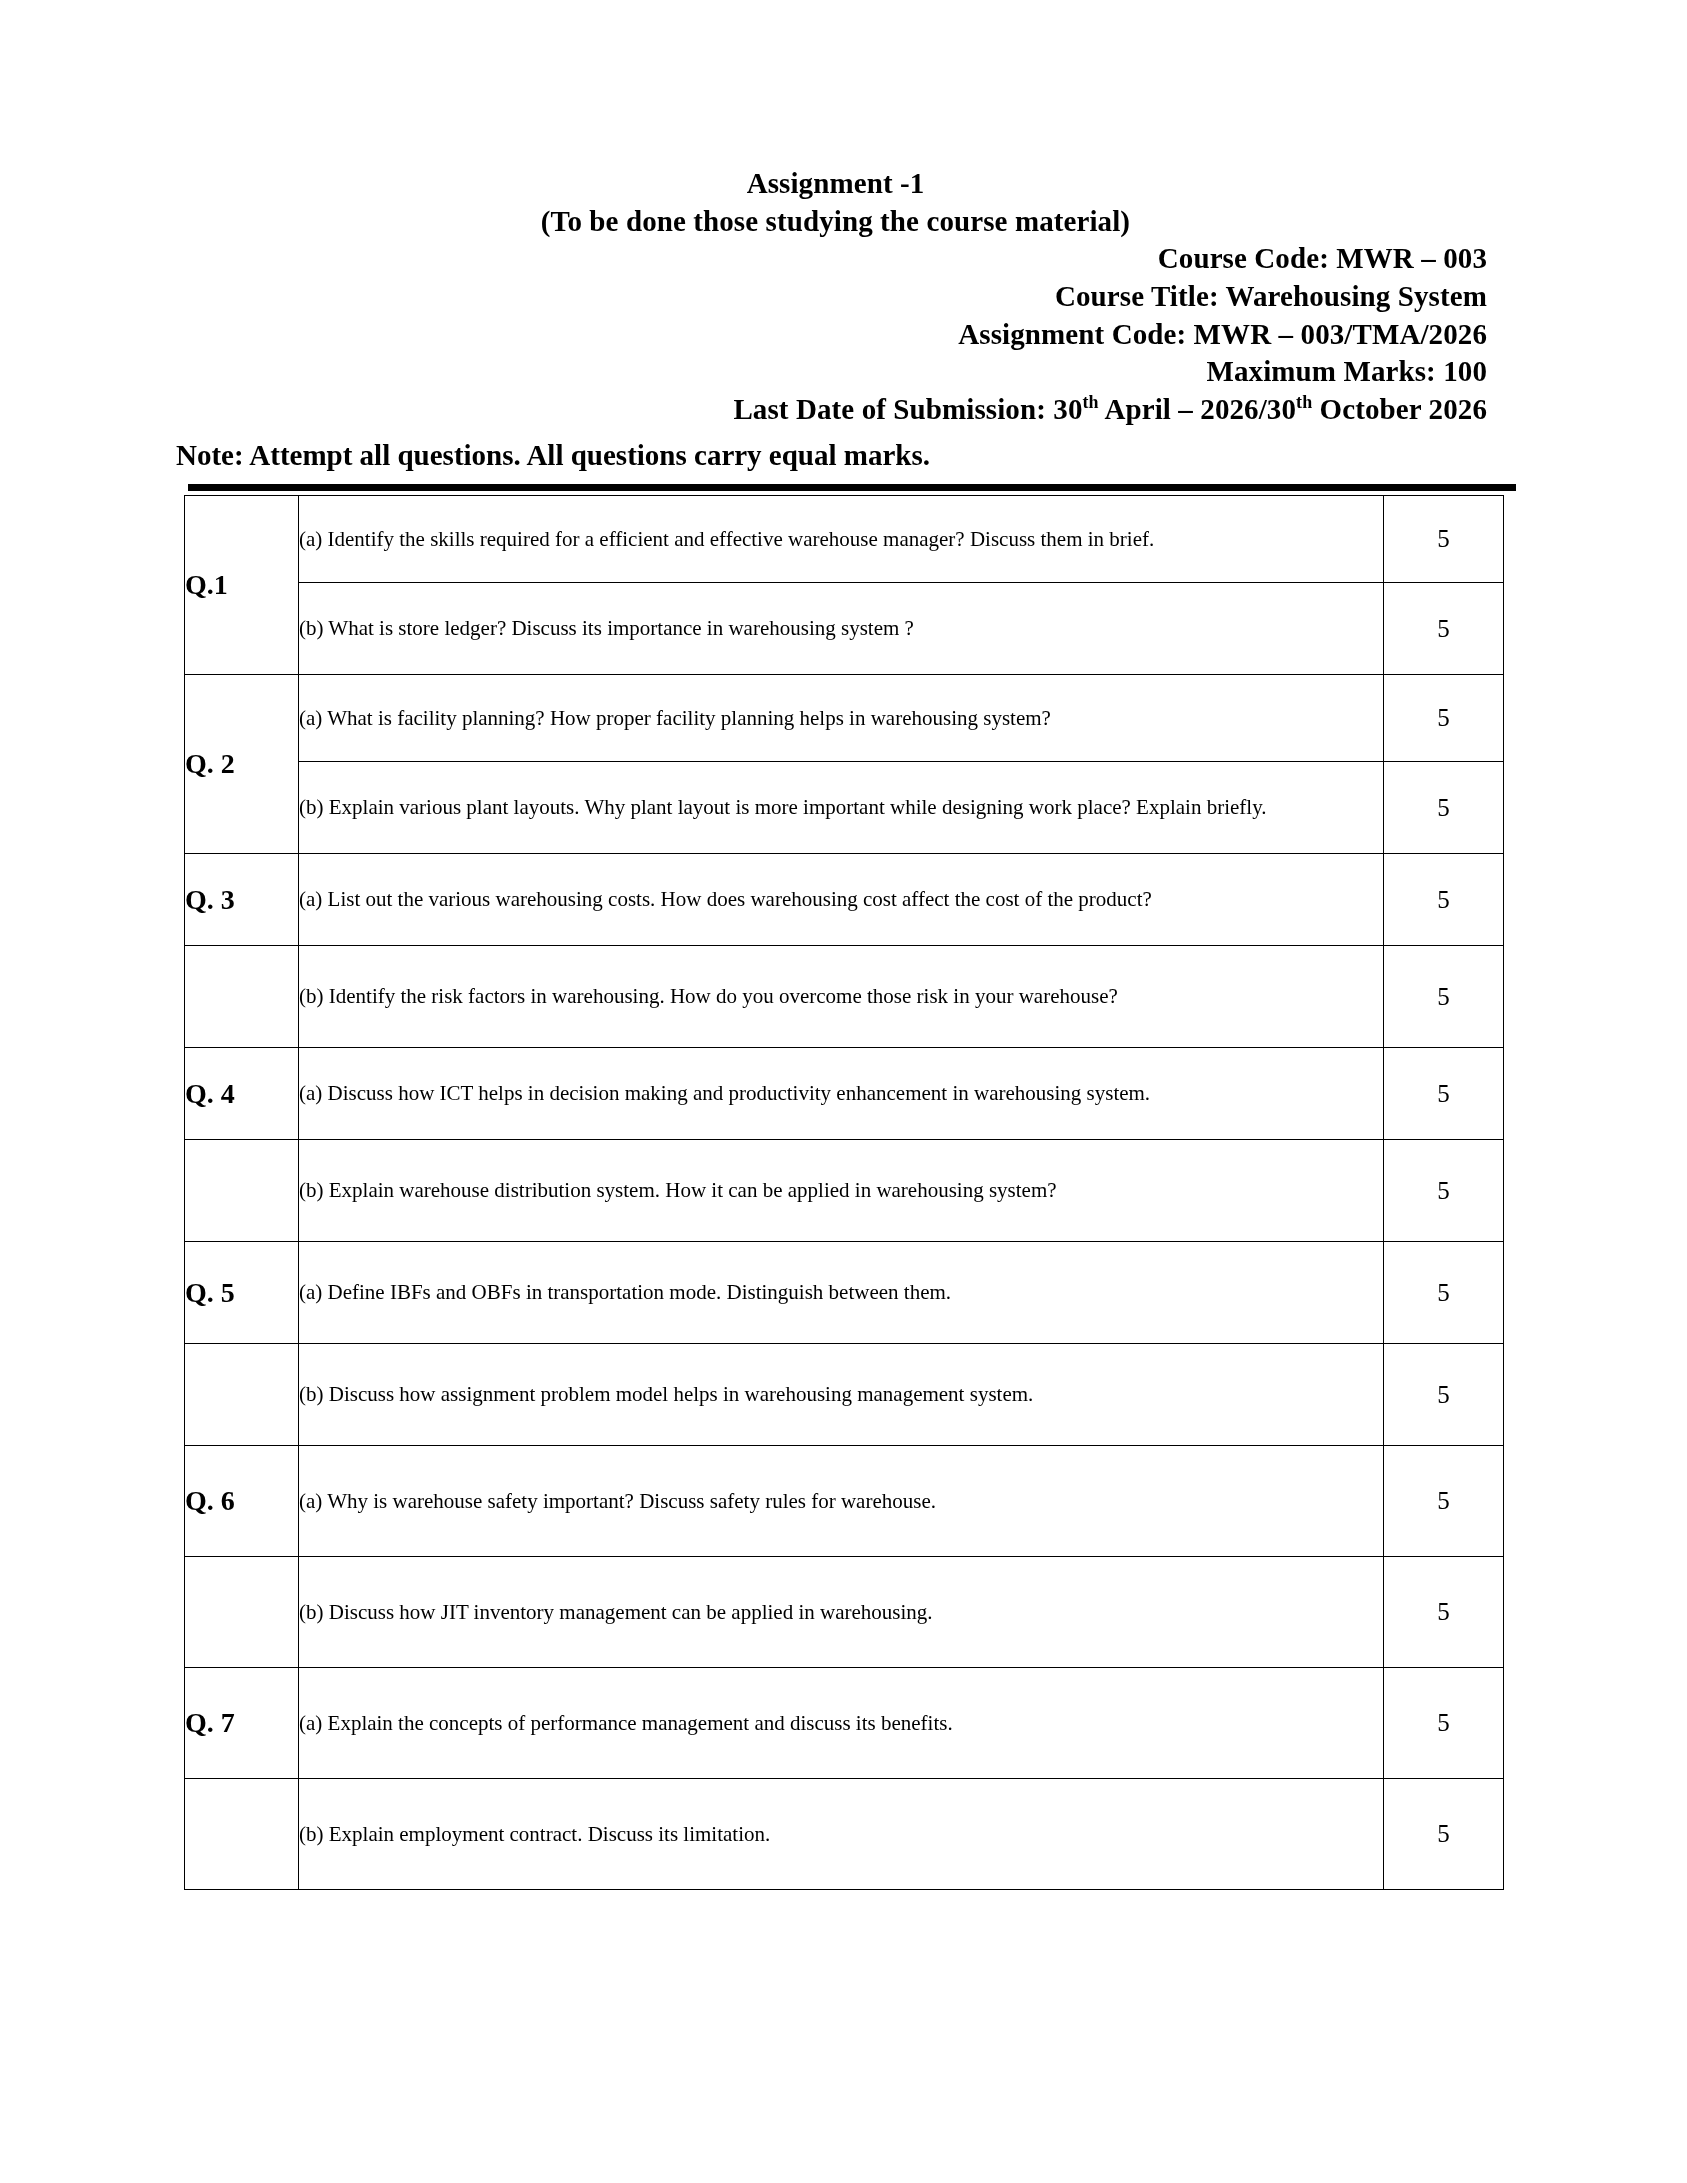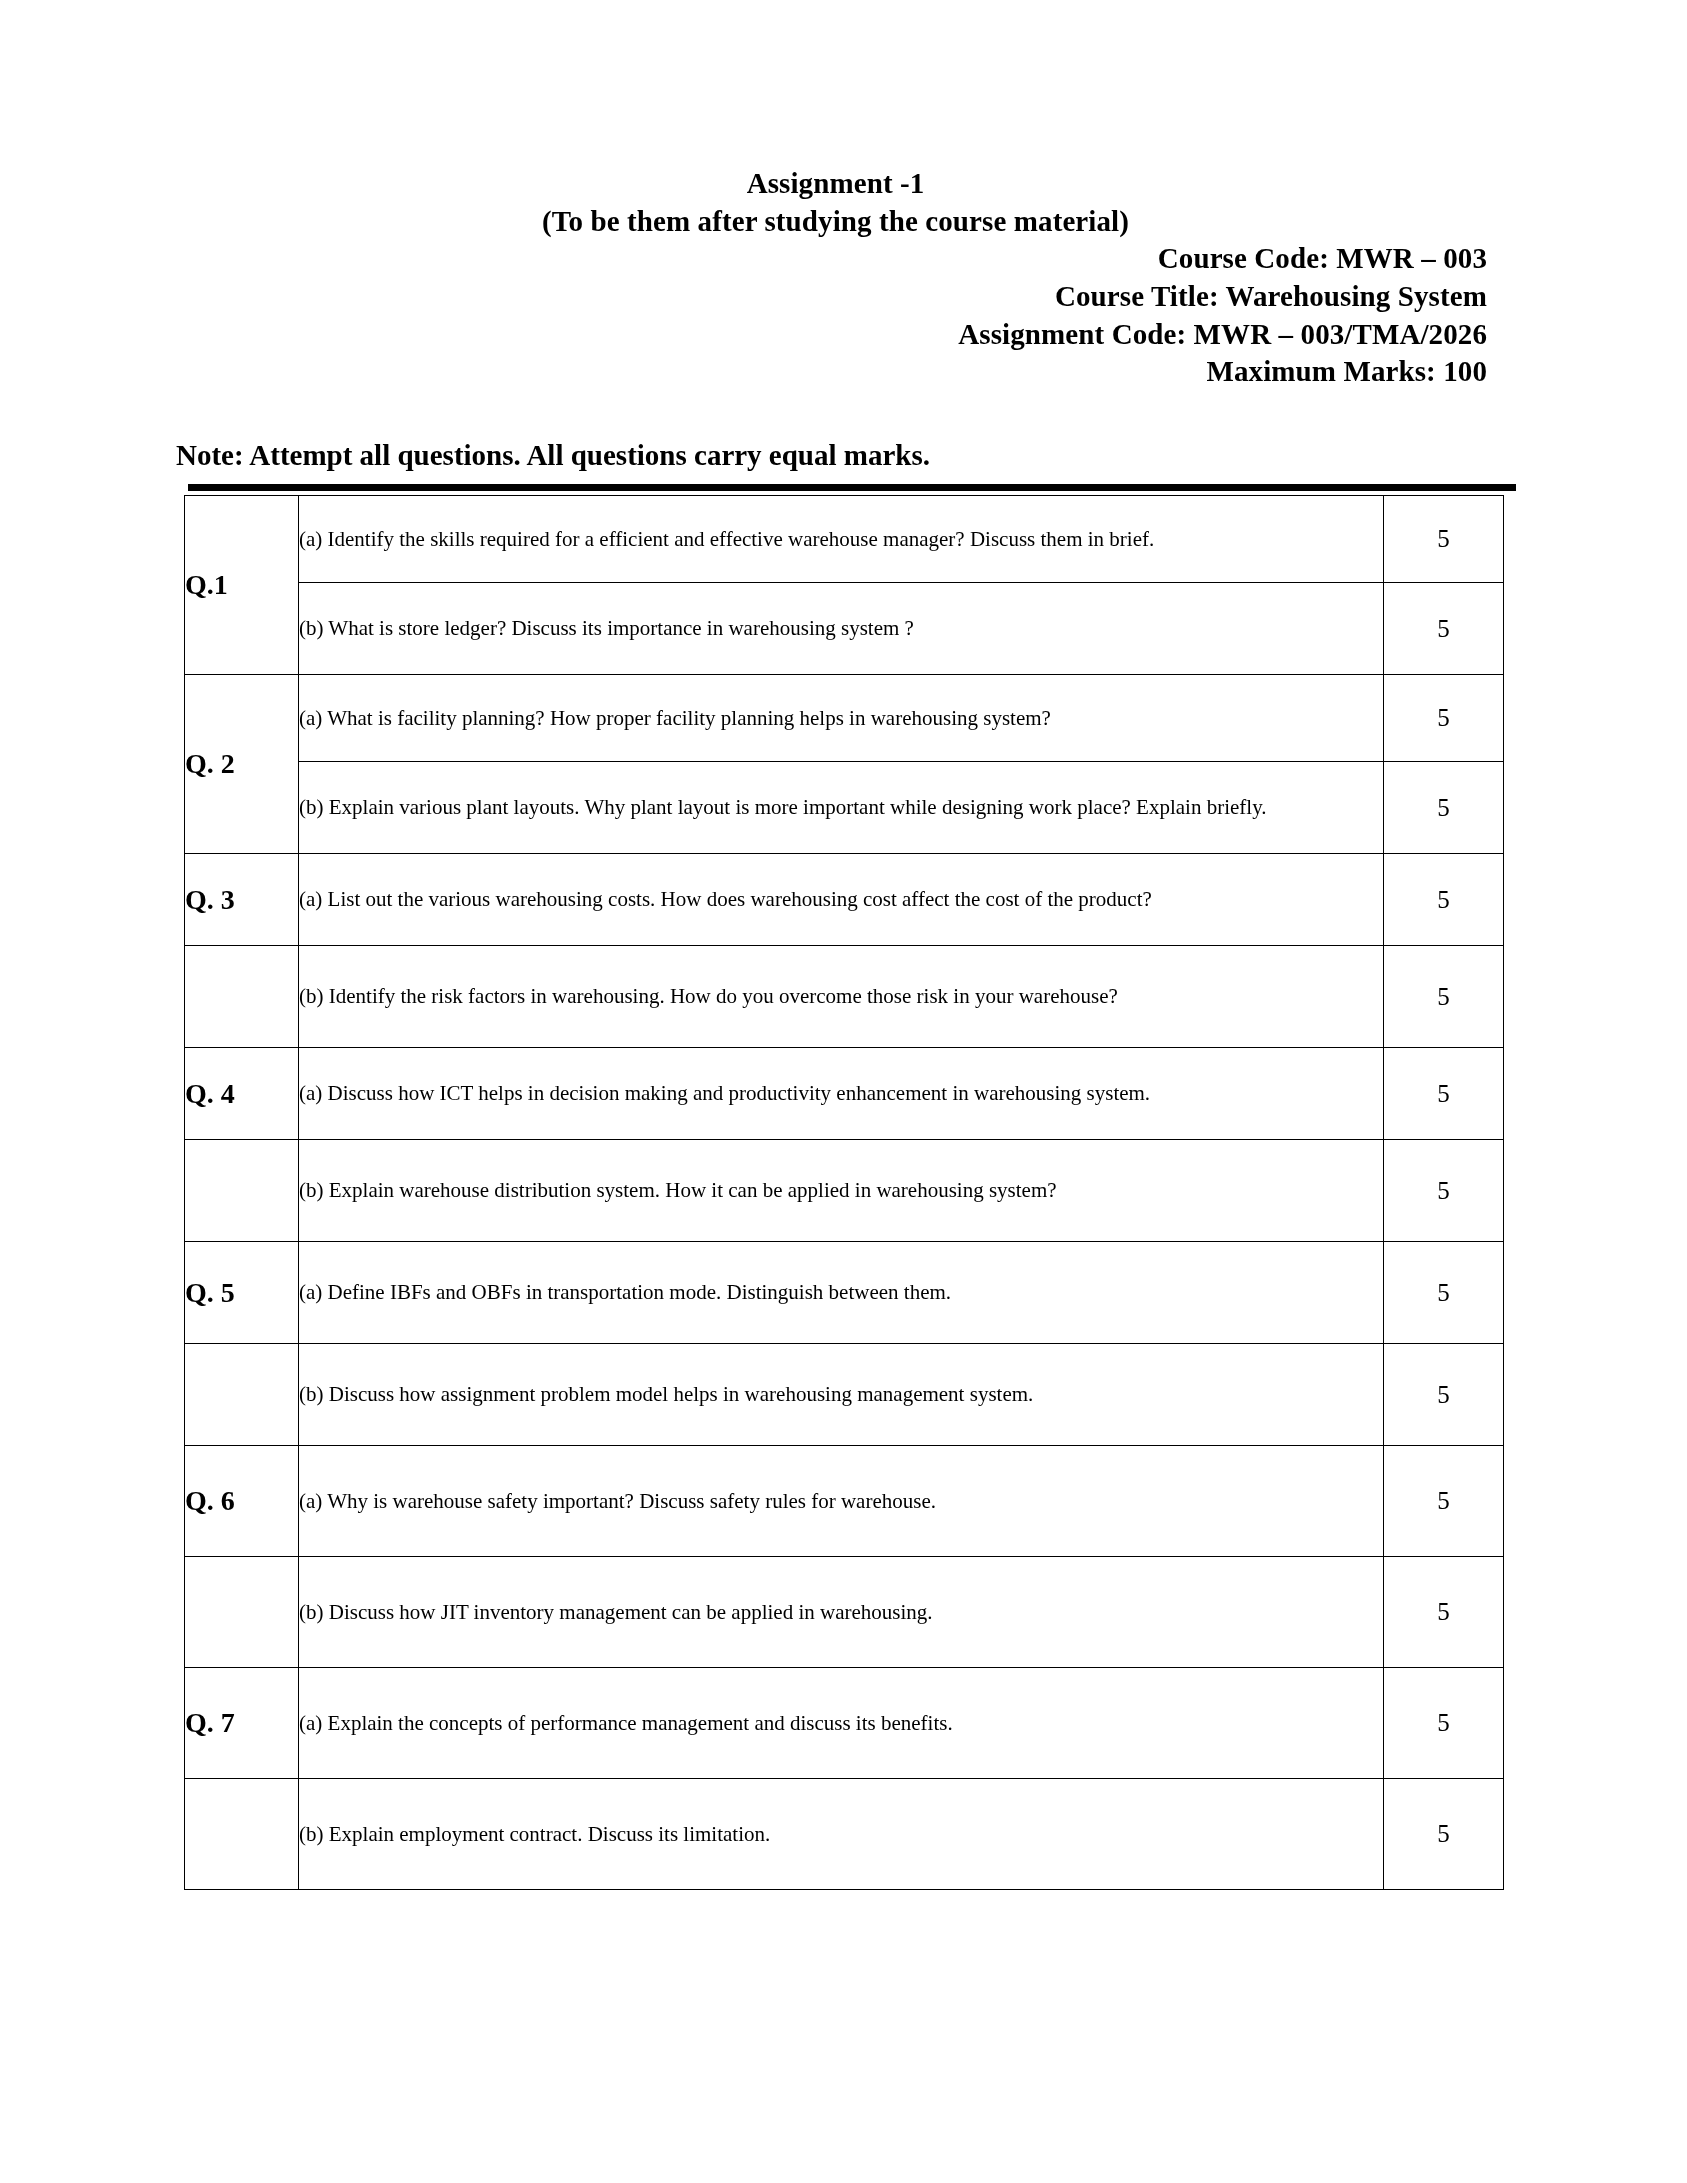--- a/index.html
+++ b/index.html
@@ -119,25 +119,26 @@
   tr.h4 td { height: 101px; }
   tr.h5 td { height: 110px; }
 </style>
 </head>
 <body>
 
 <div class="page">
 
   <div class="header">
     <div class="hline center">Assignment -1</div>
-    <div class="hline center">(To be them after studying the course material)</div>
+    <div class="hline center">(To be done those studying the course material)</div>
     <div class="hline right">Course Code: MWR – 003</div>
     <div class="hline right">Course Title: Warehousing System</div>
     <div class="hline right">Assignment Code: MWR – 003/TMA/2026</div>
     <div class="hline right">Maximum Marks: 100</div>
+    <div class="hline right"><span>Last Date of Submission: 30</span><sup>th</sup><span> April – 2026/30</span><sup>th</sup><span> October 2026</span></div>
   </div>
 
   <div class="note">Note: Attempt all questions. All questions carry equal marks.</div>
 
   <div class="thickbar"></div>
 
   <div class="tablewrap">
     <table class="qtable">
       <colgroup>
         <col class="c-label">

